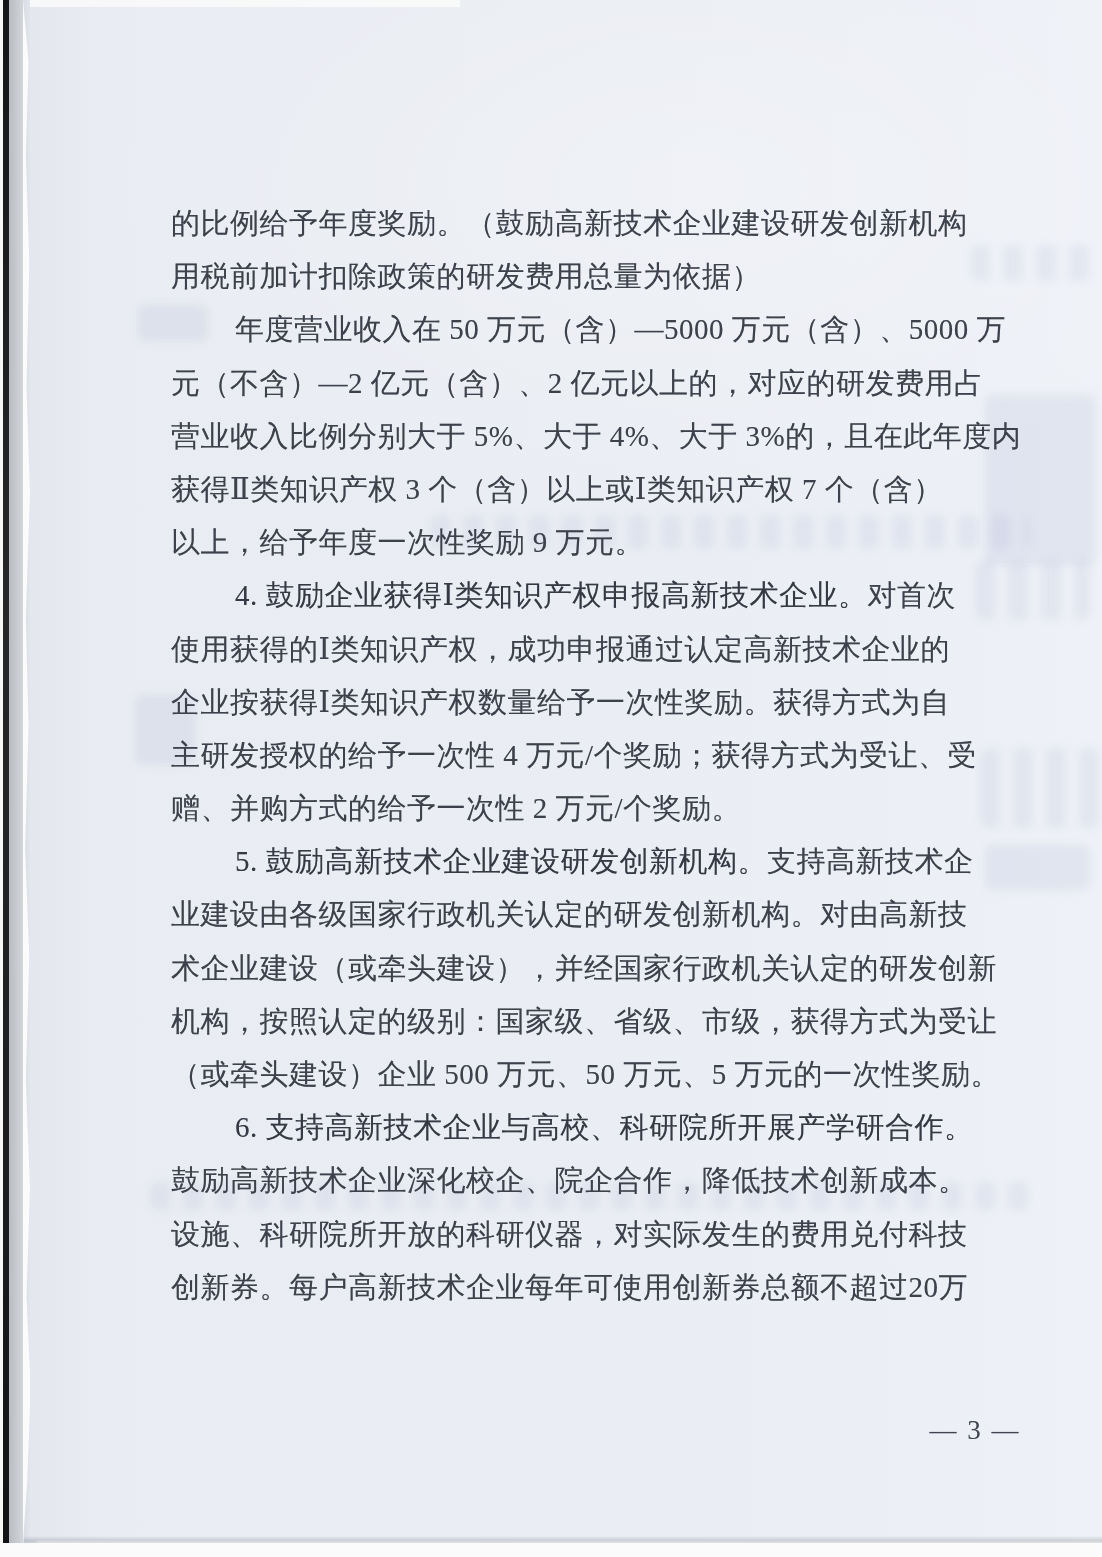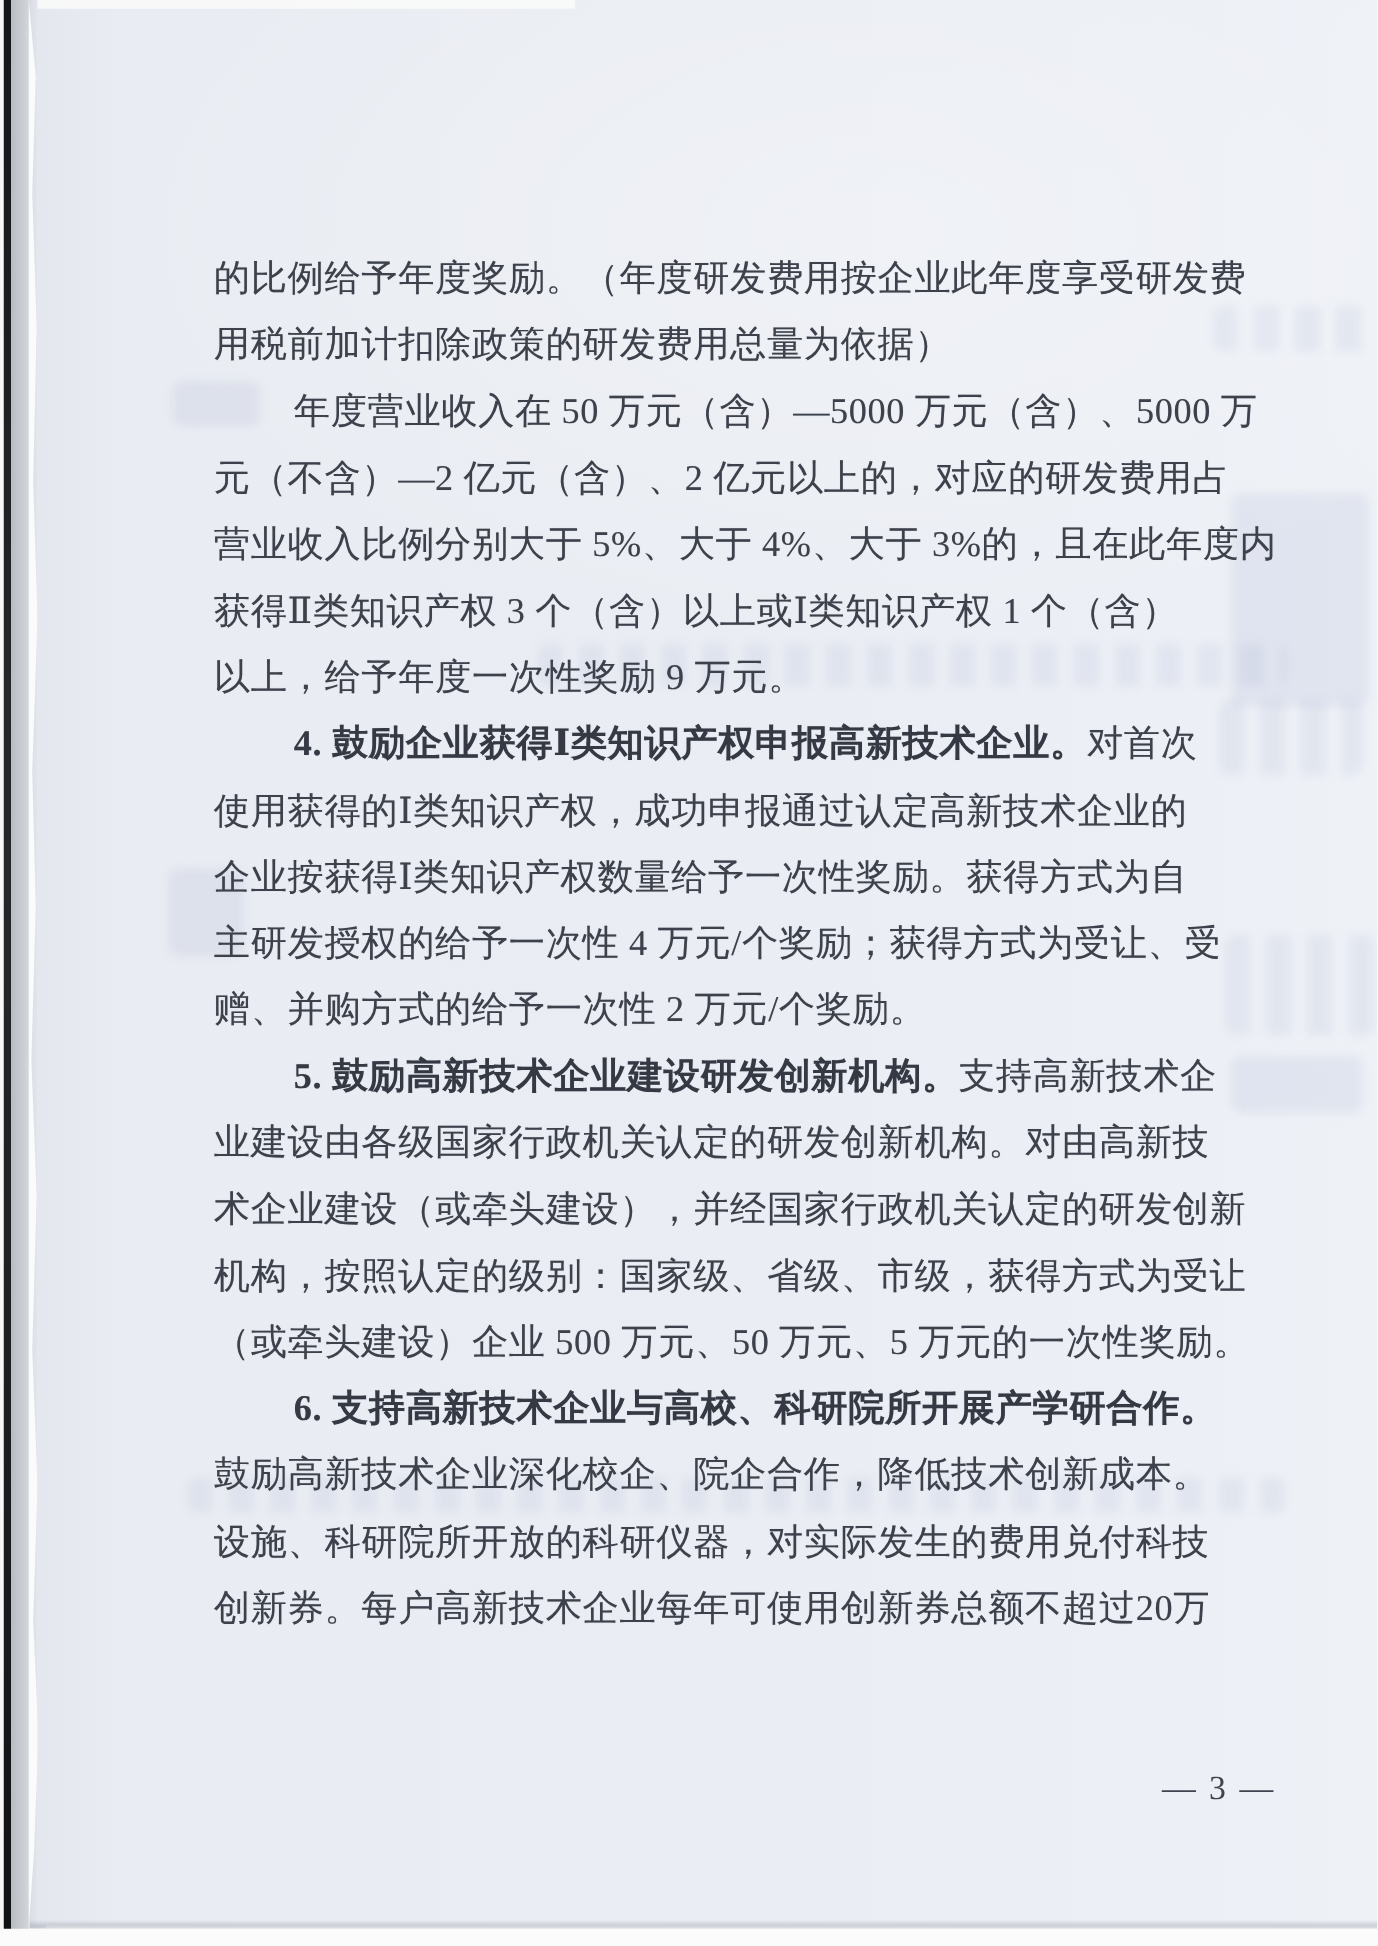--- a/index.html
+++ b/index.html
@@ -33,21 +33,21 @@
   .page-bottom-shadow{position:absolute;left:24px;right:0;top:1536px;height:8px;
     background:linear-gradient(180deg,rgba(150,156,168,0) 0,rgba(150,156,168,.45) 60%,rgba(150,156,168,.15) 100%);}
   .bed-bottom{position:absolute;left:0;right:0;top:1543px;height:14px;background:#fbfbfc;}
 
   
   .doc-text{position:absolute;left:141px;top:197px;width:830px;
     font-size:29px;line-height:53.2px;letter-spacing:.5px;color:#3c414b;
     text-shadow:0 0 .6px rgba(60,65,75,.35);}
   .line{height:53.2px;white-space:nowrap;}
   .line.indent{padding-left:64px;}
-  .line .b{font-weight:700;color:#343944;}
+  .line .b{font-weight:400;color:#343944;}
 
   
   .page-number{position:absolute;left:860px;top:1415px;width:170px;
     font-size:27px;letter-spacing:2px;color:#3f4450;text-align:center;}
 
   
   .smudge{position:absolute;border-radius:8px;filter:blur(4px);pointer-events:none;}
   .smudge.tex{
     background:repeating-linear-gradient(90deg,rgba(112,126,182,.16) 0 20px,rgba(112,126,182,0) 20px 33px);
     opacity:.55;}
@@ -70,26 +70,26 @@
     <div class="smudge blob" style="left:955px;top:395px;width:110px;height:170px;"></div>
     <div class="smudge tex" style="left:400px;top:515px;width:600px;height:34px;"></div>
     <div class="smudge tex" style="left:945px;top:560px;width:115px;height:60px;"></div>
     <div class="smudge tex" style="left:950px;top:748px;width:120px;height:80px;"></div>
     <div class="smudge blob" style="left:955px;top:845px;width:105px;height:45px;"></div>
     <div class="smudge tex" style="left:120px;top:1182px;width:880px;height:28px;"></div>
     <div class="smudge blob" style="left:108px;top:305px;width:70px;height:36px;"></div>
     <div class="smudge blob" style="left:105px;top:695px;width:60px;height:70px;"></div>
 
     <div class="doc-text">
-      <div class="line">的比例给予年度奖励。（年度研发费用按企业此年度享受研发费</div>
+      <div class="line">的比例给予年度奖励。（鼓励高新技术企业建设研发创新机构</div>
       <div class="line">用税前加计扣除政策的研发费用总量为依据）</div>
       <div class="line indent">年度营业收入在 50 万元（含）—5000 万元（含）、5000 万</div>
       <div class="line">元（不含）—2 亿元（含）、2 亿元以上的，对应的研发费用占</div>
       <div class="line">营业收入比例分别大于 5%、大于 4%、大于 3%的，且在此年度内</div>
-      <div class="line">获得Ⅱ类知识产权 3 个（含）以上或Ⅰ类知识产权 1 个（含）</div>
+      <div class="line">获得Ⅱ类知识产权 3 个（含）以上或Ⅰ类知识产权 7 个（含）</div>
       <div class="line">以上，给予年度一次性奖励 9 万元。</div>
       <div class="line indent">
         <span class="b">4. 鼓励企业获得Ⅰ类知识产权申报高新技术企业。</span><span>对首次</span>
       </div>
       <div class="line">使用获得的Ⅰ类知识产权，成功申报通过认定高新技术企业的</div>
       <div class="line">企业按获得Ⅰ类知识产权数量给予一次性奖励。获得方式为自</div>
       <div class="line">主研发授权的给予一次性 4 万元/个奖励；获得方式为受让、受</div>
       <div class="line">赠、并购方式的给予一次性 2 万元/个奖励。</div>
       <div class="line indent">
         <span class="b">5. 鼓励高新技术企业建设研发创新机构。</span><span>支持高新技术企</span>

